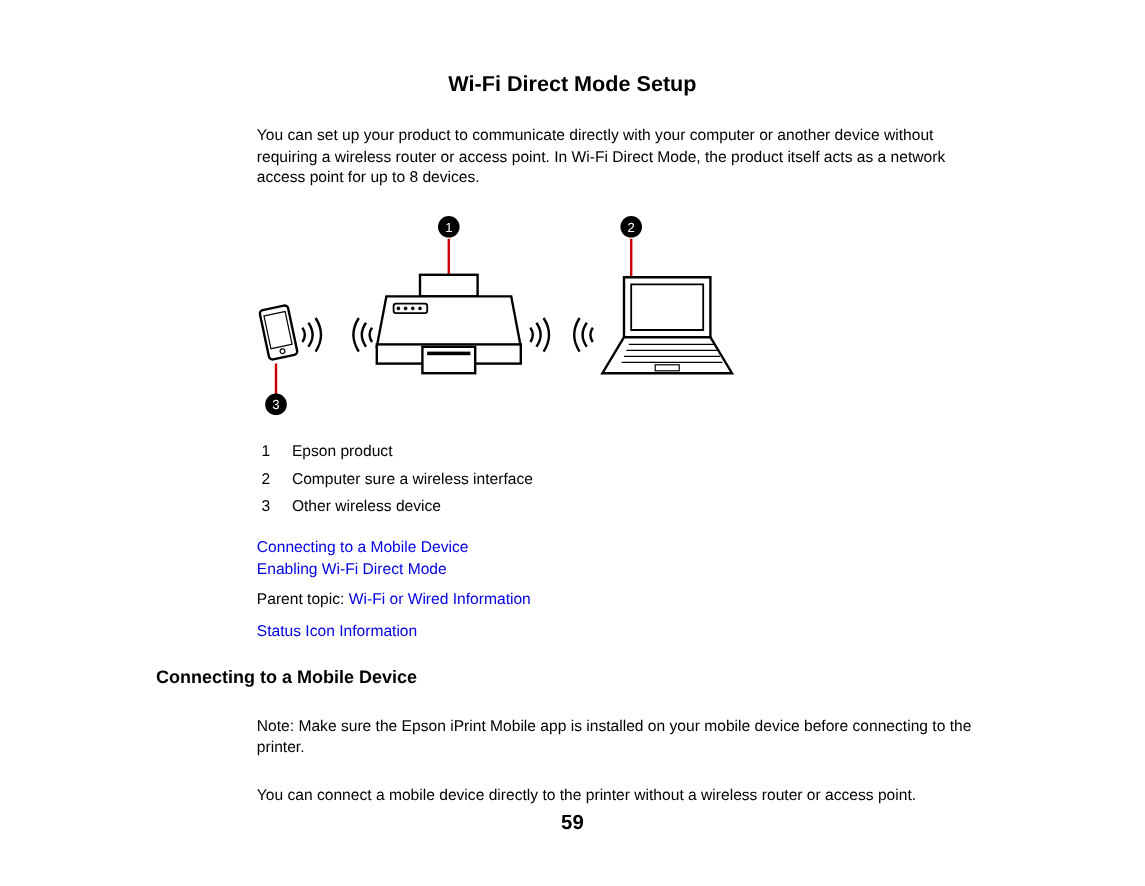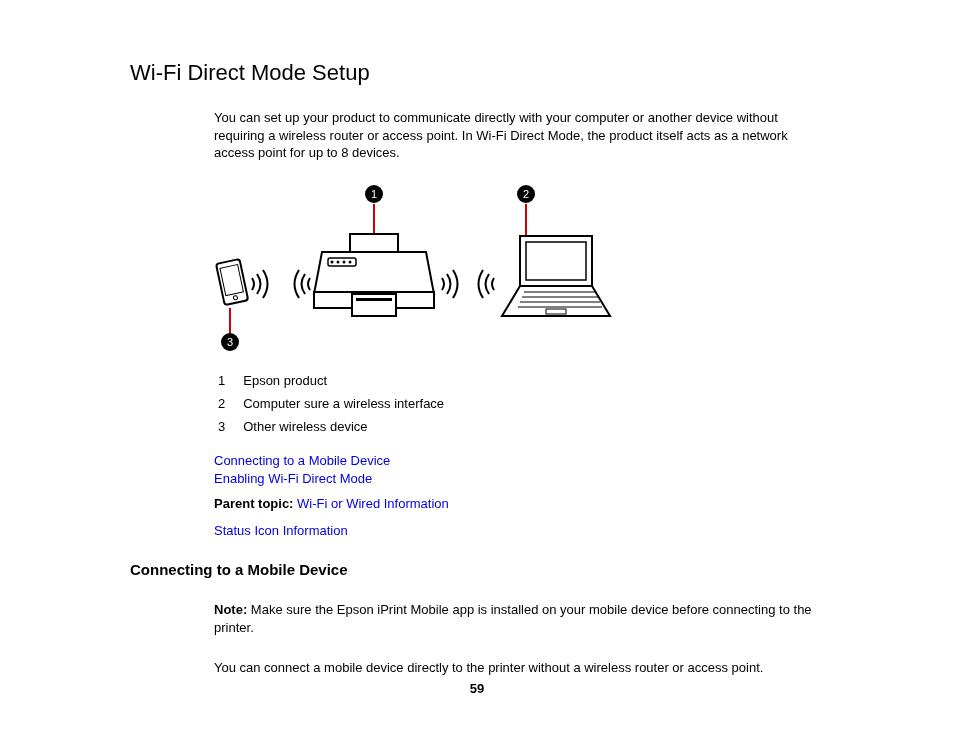--- a/index.html
+++ b/index.html
@@ -7,23 +7,24 @@
       font-family: Arial, Helvetica, sans-serif;
       font-size: 13px;
       color: #000;
       background: #fff;
       width: 954px;
       height: 738px;
       position: relative;
       padding: 60px 130px 40px 130px;
     }
     .heading1 {
-      font-size: 22px;
-      font-weight: normal;
+      font-size: 18px;
+      font-weight: bold;
       margin-bottom: 8px;
+      text-align: center;
     }
     .heading2 {
       font-size: 15px;
       font-weight: bold;
       margin-top: 20px;
       margin-bottom: 8px;
     }
     .body-indent {
       margin-left: 84px;
     }
@@ -66,28 +67,28 @@
       margin-left: 84px;
       margin-top: 6px;
       margin-bottom: 8px;
       font-size: 13px;
     }
     .related-refs {
       margin-left: 84px;
       margin-top: 4px;
       font-size: 13px;
     }
-    .bold { font-weight: bold; }
+    .bold { font-weight: normal; }
     .pagenum {
       position: absolute;
       bottom: 42px;
       left: 0;
       width: 100%;
       text-align: center;
-      font-size: 13px;
+      font-size: 17px;
       font-weight: bold;
     }
   </style>
 </head>
 <body>
 
 <h1 class="heading1">Wi-Fi Direct Mode Setup</h1>
 
 <div class="body-indent">
   <p class="para">You can set up your product to communicate directly with your computer or another device without requiring a wireless router or access point. In Wi-Fi Direct Mode, the product itself acts as a network access point for up to 8 devices.</p>

